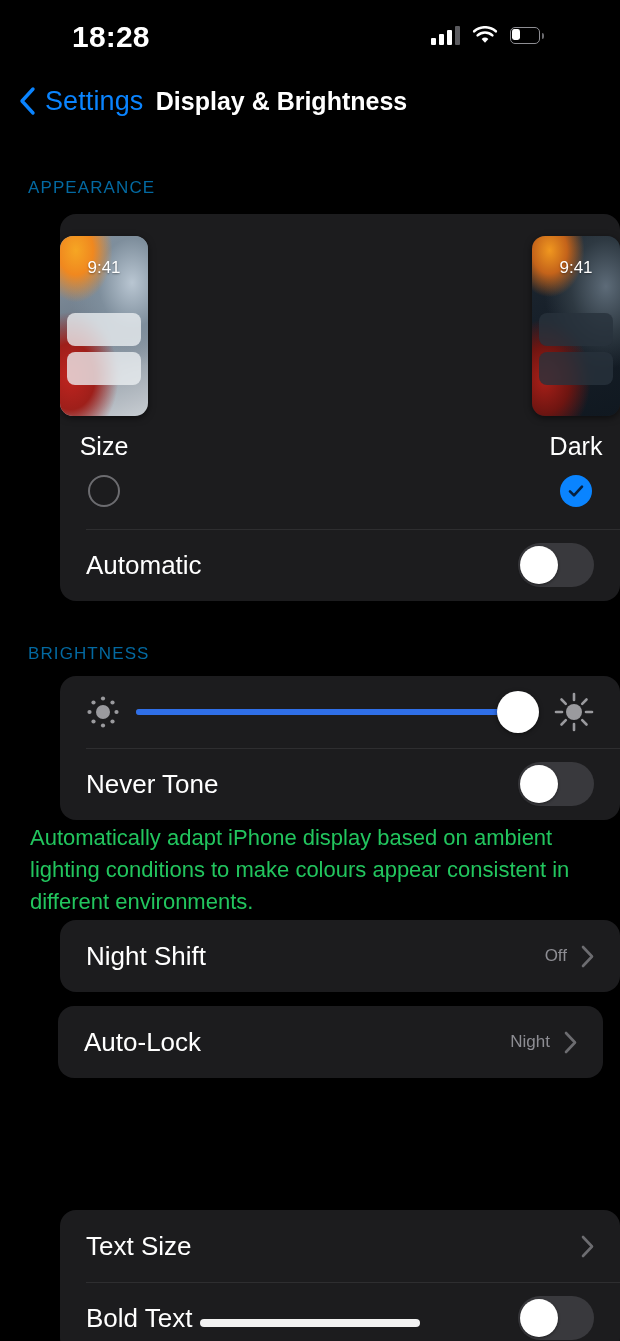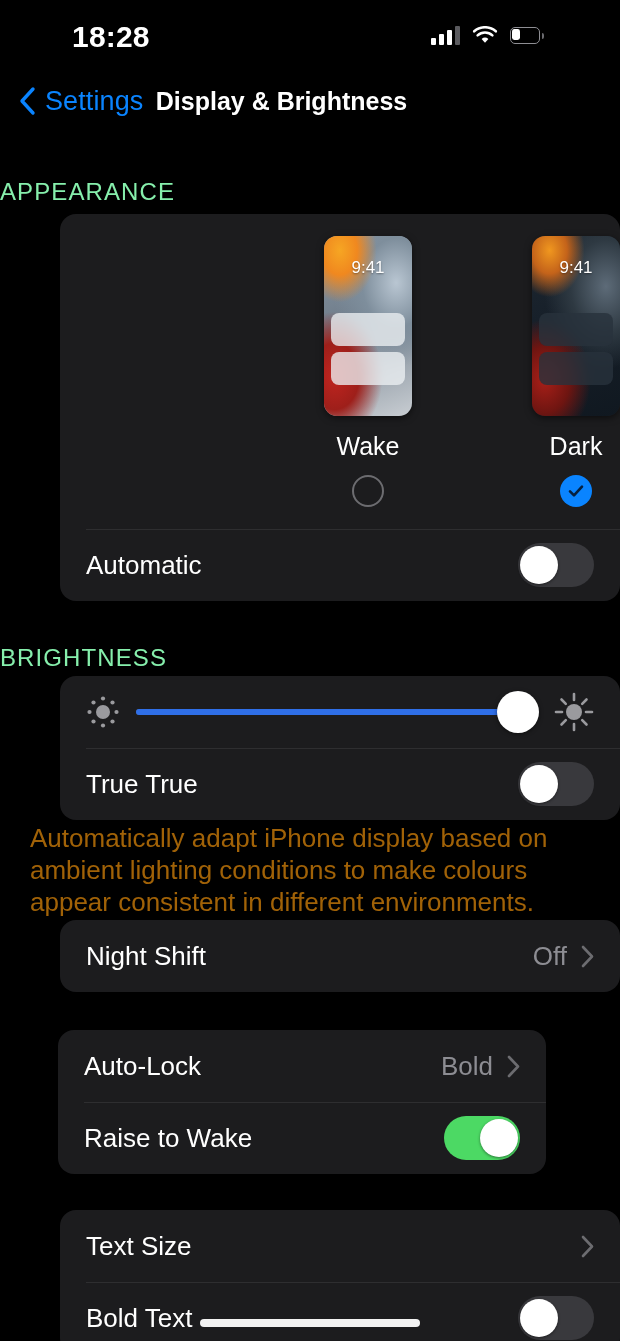--- a/index.html
+++ b/index.html
@@ -49,32 +49,32 @@
   .back-chev { width:18px; height:30px; display:block; }
   .back-label { color:#0A84FF; font-size:27px; letter-spacing:.1px; }
   .nav-title {
     position:absolute; left:0; top:0; width:563px; height:50px;
     display:flex; align-items:center; justify-content:center;
     color:#fff; font-size:25px; font-weight:bold;
   }
 
   
   .sec-header {
-    color:#86efac; font-size:24px; letter-spacing:1.1px;
-    text-transform:uppercase;
+    color:#0369a1; font-size:17px; letter-spacing:1.1px;
+    padding-left:28px; text-transform:uppercase;
   }
   .card {
     margin:0 30px; background:#1c1c1e; border-radius:16px; overflow:hidden;
   }
   .row {
     position:relative; display:flex; align-items:center;
     padding:0 26px; min-height:72px;
   }
   .row .label { color:#fff; font-size:26px; flex:1; }
-  .row .value { color:#8d8d93; font-size:26px; margin-right:14px; }
+  .row .value { color:#8d8d93; font-size:17px; margin-right:14px; }
   .sep {
     position:absolute; left:26px; right:0; top:0; height:1px; background:#2e2e30;
   }
   .chev-r { width:13px; height:23px; display:block; flex:none; }
 
   
   .toggle {
     position:relative; width:76px; height:44px; border-radius:22px;
     flex:none; cursor:pointer;
   }
@@ -83,21 +83,21 @@
   .toggle .knob {
     position:absolute; top:3px; width:38px; height:38px;
     background:#fff; border-radius:50%;
     box-shadow:0 1px 3px rgba(0,0,0,.45);
   }
   .toggle.off .knob { left:2px; }
   .toggle.on  .knob { left:36px; }
 
   
   .appearance-card { position:absolute; left:30px; top:214px; width:560px; }
-  .app-previews { display:flex; justify-content:flex-end; gap:120px; padding:22px 0 0; }
+  .app-previews { display:flex; justify-content:space-between; gap:120px; padding:22px 0 0; }
   .preview-col { width:88px; display:flex; flex-direction:column; align-items:center; }
   .phone {
     position:relative; width:88px; height:180px; border-radius:13px;
     overflow:hidden; box-shadow:0 2px 7px rgba(0,0,0,.55);
   }
   .wall { position:absolute; inset:0; }
   
   .wall.light { background:
       radial-gradient(58% 40% at 18% 8%,  #f6a623 0%, #f0881f 34%, rgba(240,136,31,0) 72%),
       radial-gradient(70% 46% at 12% 78%, #c0241f 0%, #9e1f1a 40%, rgba(158,31,26,0) 78%),
@@ -145,21 +145,21 @@
     position:absolute; left:0; top:0; height:6px;
     background:#2f6fe8; border-radius:3px;
   }
   .track .thumb {
     position:absolute; top:50%; width:42px; height:42px; margin-top:-21px; margin-left:-21px;
     background:#fff; border-radius:50%; box-shadow:0 1px 4px rgba(0,0,0,.5);
     cursor:pointer;
   }
 
   .footnote {
-    color:#a16207; font-size:26px; line-height:32px;
+    color:#22c55e; font-size:22px; line-height:32px;
     padding:16px 30px 0 30px;
   }
 
   
   .home-indicator {
     position:absolute; left:50%; bottom:14px; transform:translateX(-50%);
     width:220px; height:8px; background:#f2f2f2; border-radius:4px;
   }
 </style>
 </head>
@@ -209,21 +209,21 @@
     <div class="app-previews">
 
       <div class="preview-col">
         <div class="phone">
           <div class="wall light">
             <div class="pv-time">9:41</div>
             <div class="notif n1"></div>
             <div class="notif n2"></div>
           </div>
         </div>
-        <div class="pv-name">Wake</div>
+        <div class="pv-name">Size</div>
         <div class="radio unsel"></div>
       </div>
 
       <div class="preview-col">
         <div class="phone">
           <div class="wall dark">
             <div class="pv-time">9:41</div>
             <div class="notif n1"></div>
             <div class="notif n2"></div>
           </div>
@@ -283,53 +283,46 @@
           <line x1="9.5" y1="9.5" x2="13.8" y2="13.8"></line>
             <line x1="30.2" y1="30.2" x2="34.5" y2="34.5"></line>
           <line x1="9.5" y1="34.5" x2="13.8" y2="30.2"></line>
             <line x1="30.2" y1="13.8" x2="34.5" y2="9.5"></line>
         </g>
       </svg>
     </div>
 
     <div class="row">
       <div class="sep"></div>
-      <span class="label">True True</span>
+      <span class="label">Never Tone</span>
       <div class="toggle off">
           <div class="knob"></div>
         </div>
     </div>
   </div>
 
   <div class="footnote" style="position:absolute; left:0; top:806px; width:620px;">Automatically adapt iPhone display based on ambient lighting conditions to make colours appear consistent in different environments.</div>
 
   <div class="card" style="position:absolute; left:30px; top:920px; width:560px;">
     <div class="row">
       <span class="label">Night Shift</span>
       <span class="value">Off</span>
       <svg class="chev-r" viewBox="0 0 13 23">
         <path d="M2 2 L11 11.5 L2 21" stroke="#6c6c70" stroke-width="2.6" fill="none" stroke-linecap="round" stroke-linejoin="round"></path>
       </svg>
     </div>
   </div>
 
-  <div class="card" style="position:absolute; left:30px; top:1030px; width:488px;margin-left:28px;">
+  <div class="card" style="position:absolute; left:30px; top:1006px; width:545px;margin-left:28px;">
     <div class="row">
       <span class="label">Auto-Lock</span>
-      <span class="value">Bold</span>
+      <span class="value">Night</span>
       <svg class="chev-r" viewBox="0 0 13 23">
         <path d="M2 2 L11 11.5 L2 21" stroke="#6c6c70" stroke-width="2.6" fill="none" stroke-linecap="round" stroke-linejoin="round"></path>
       </svg>
-    </div>
-    <div class="row">
-      <div class="sep"></div>
-      <span class="label">Raise to Wake</span>
-      <div class="toggle on">
-          <div class="knob"></div>
-        </div>
     </div>
   </div>
 
   <div class="card" style="position:absolute; left:30px; top:1210px; width:560px;">
     <div class="row">
       <span class="label">Text Size</span>
       <svg class="chev-r" viewBox="0 0 13 23">
         <path d="M2 2 L11 11.5 L2 21" stroke="#6c6c70" stroke-width="2.6" fill="none" stroke-linecap="round" stroke-linejoin="round"></path>
       </svg>
     </div>

